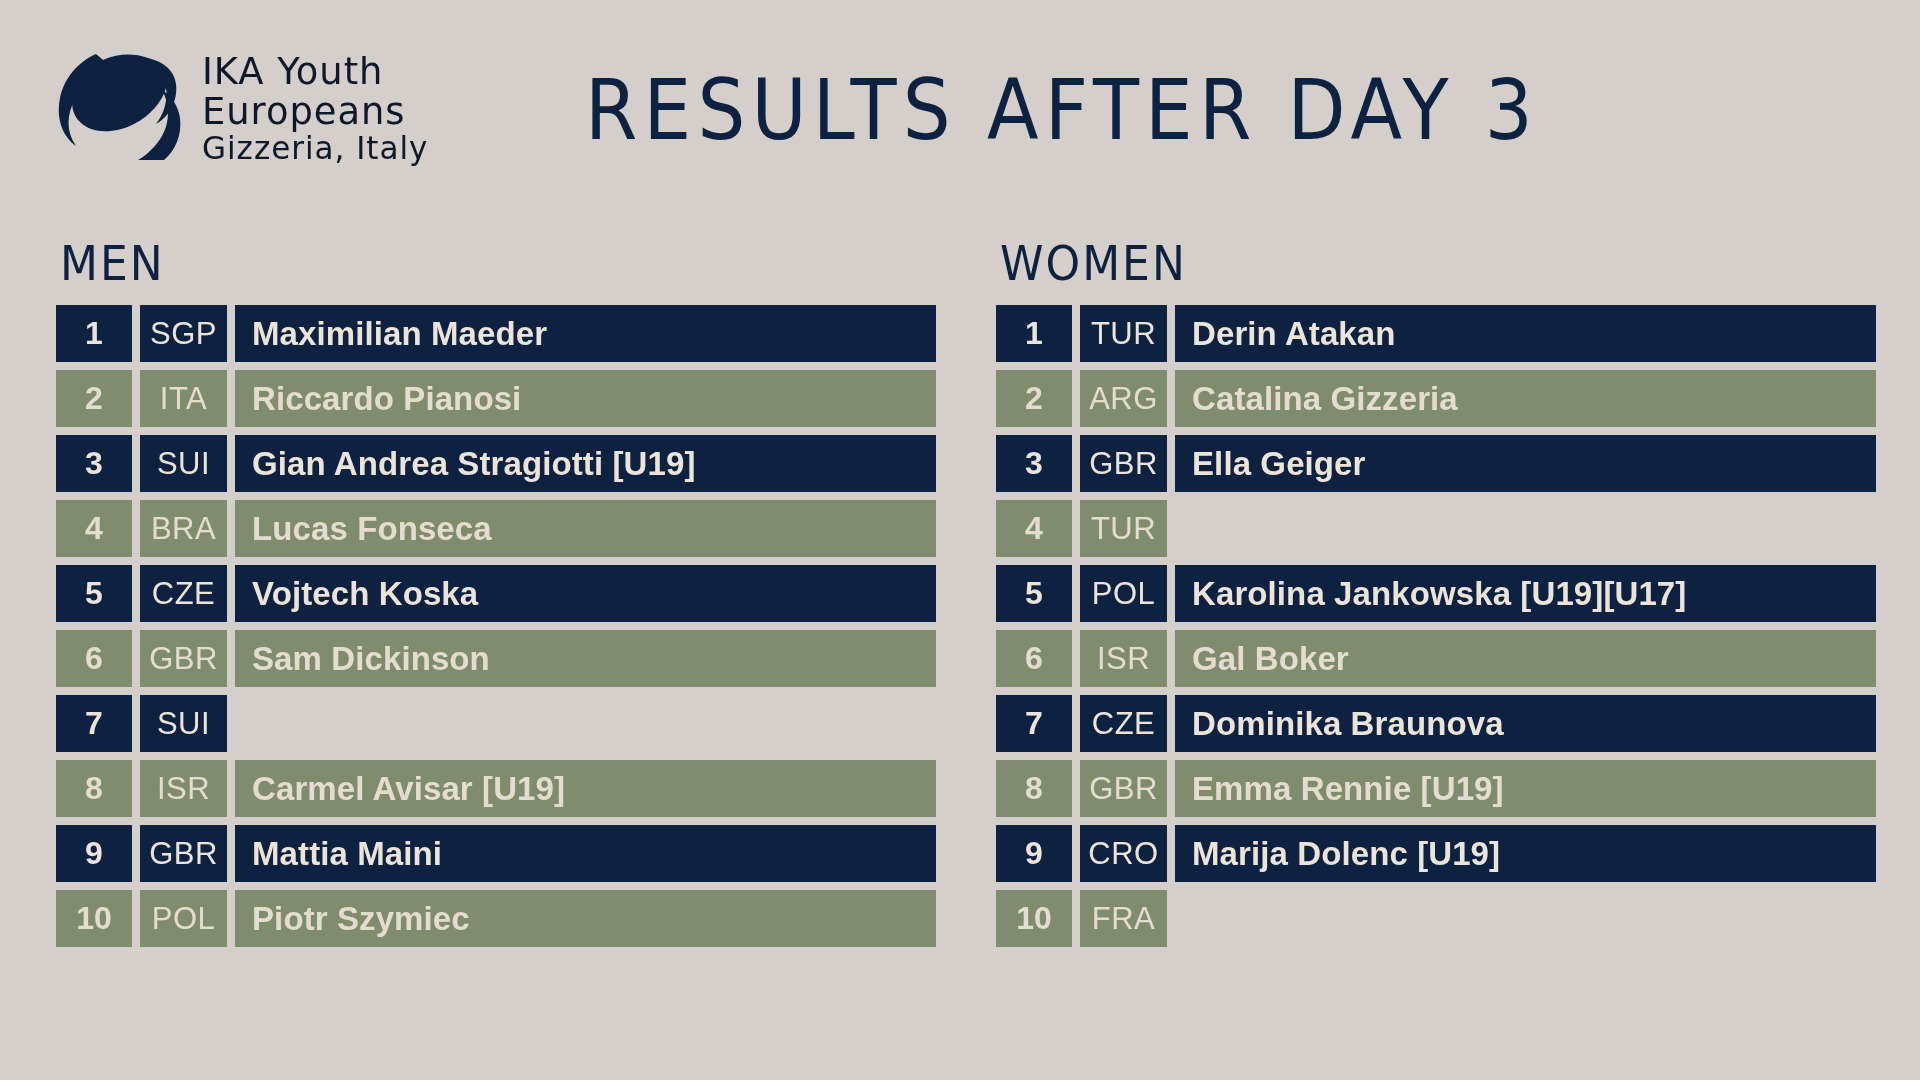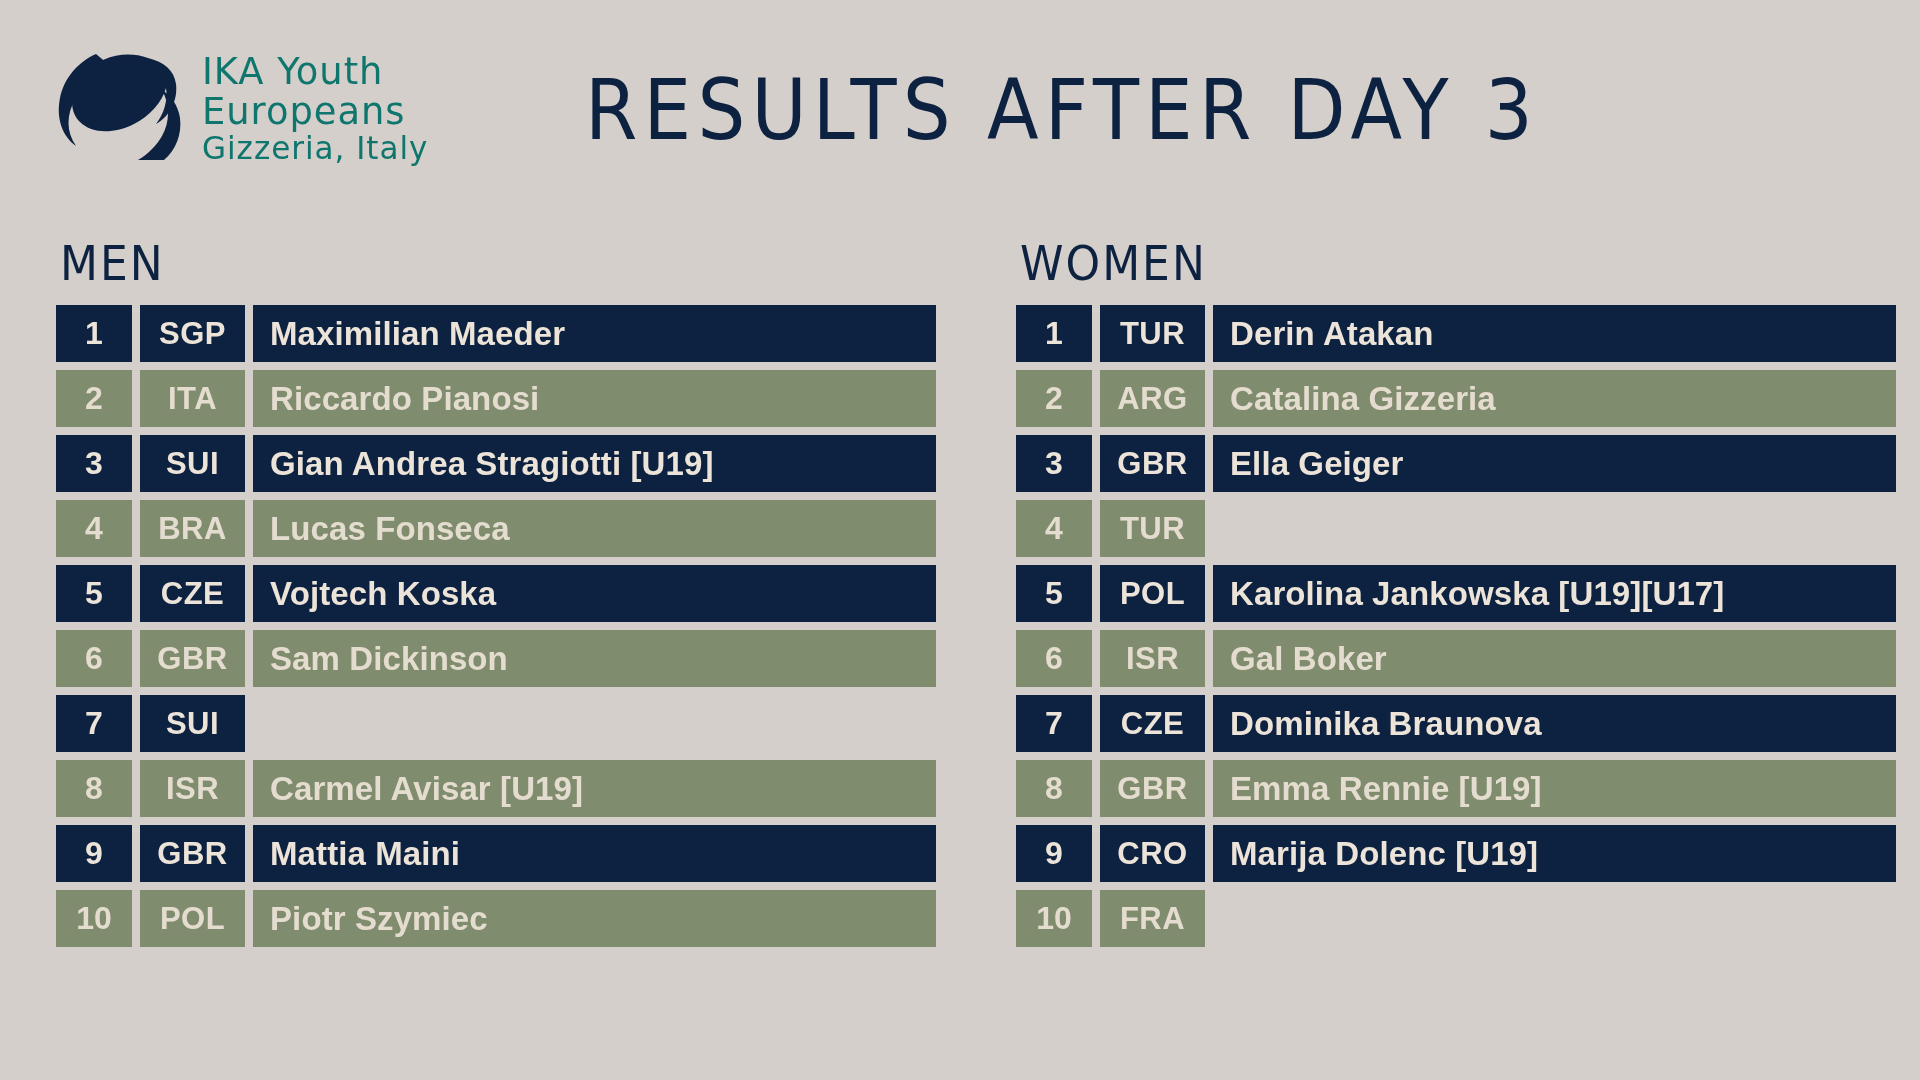--- a/index.html
+++ b/index.html
@@ -34,21 +34,21 @@
   }
   .brand-mark {
     width: 136px;
     height: 120px;
     flex: 0 0 auto;
   }
   .brand-text {
     display: flex;
     flex-direction: column;
     line-height: 1.0;
-    color: #0f766e;
+    color: #0f172a;
   }
   .brand-line {
     font-family: "DejaVu Sans", sans-serif;
     font-size: 37px;
     letter-spacing: 1.0px;
     font-weight: 400;
     white-space: nowrap;
     margin: 0;
     padding: 1px 0;
     transform: scaleX(0.97);
@@ -72,21 +72,21 @@
     transform-origin: left top;
   }
 
   
   .board {
     position: absolute;
     left: 0;
     top: 240px;
     width: 1920px;
     display: flex;
-    gap: 80px;
+    gap: 60px;
     padding: 0 56px;
     box-sizing: border-box;
   }
   .column {
     width: 880px;
     flex: 0 0 auto;
   }
 
   .cat-title {
     font-family: "DejaVu Sans", sans-serif;
@@ -120,24 +120,24 @@
   }
   .cell-rank {
     width: 76px;
     justify-content: center;
     font-size: 32px;
     font-weight: bold;
     letter-spacing: 0px;
     flex: 0 0 auto;
   }
   .cell-country {
-    width: 105px;
+    width: 87px;
     justify-content: center;
     font-size: 31px;
-    font-weight: bold;
+    font-weight: normal;
     letter-spacing: 0.5px;
     flex: 0 0 auto;
   }
   .cell-name {
     flex: 1 1 auto;
     padding-left: 17px;
     font-size: 33px;
     font-weight: bold;
     letter-spacing: 0.1px;
     white-space: nowrap;

